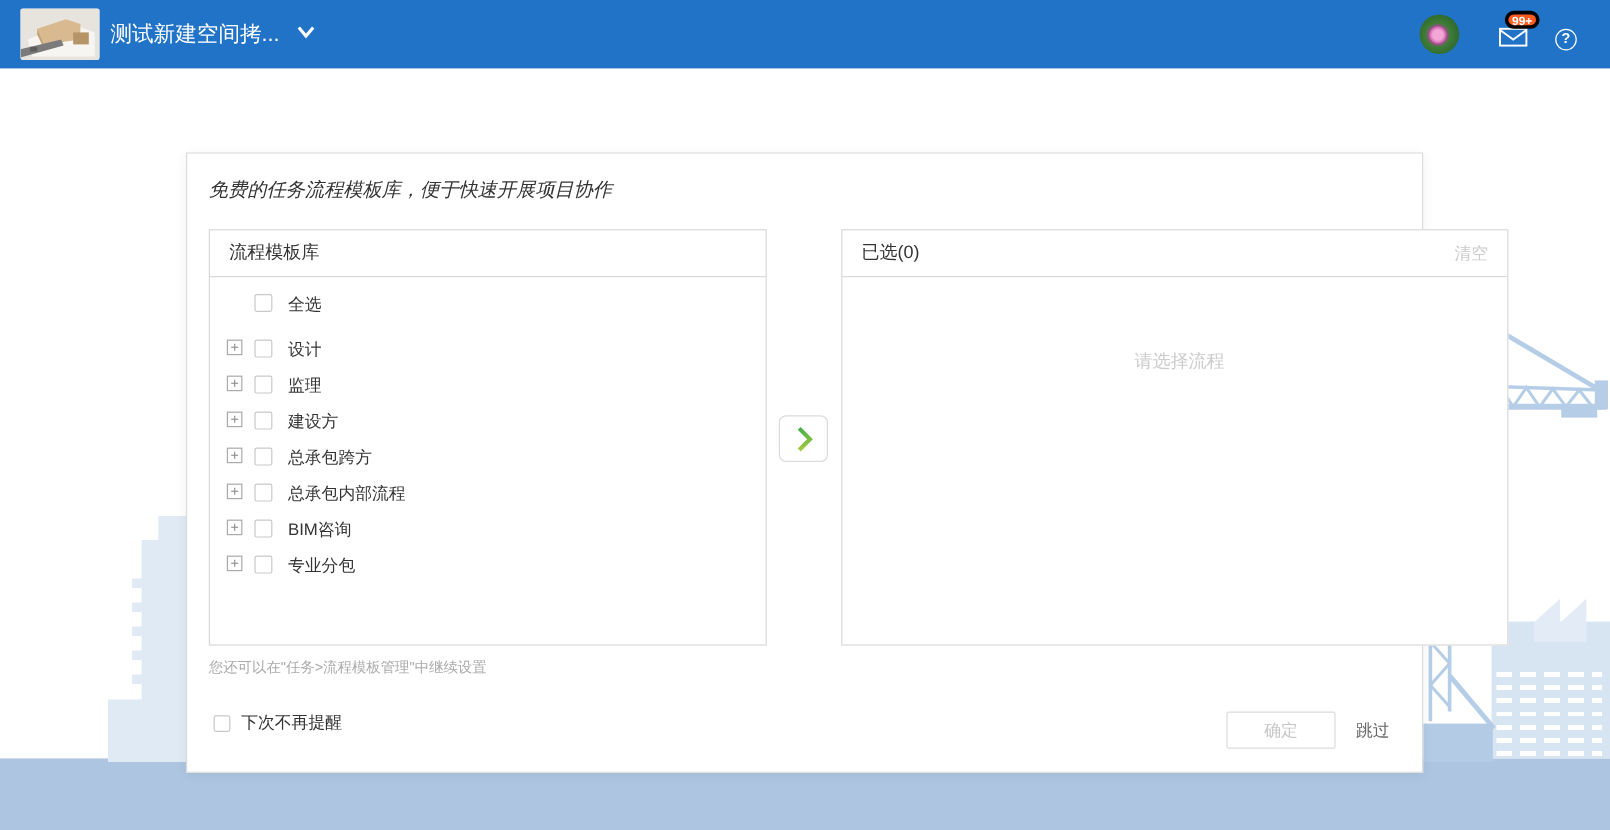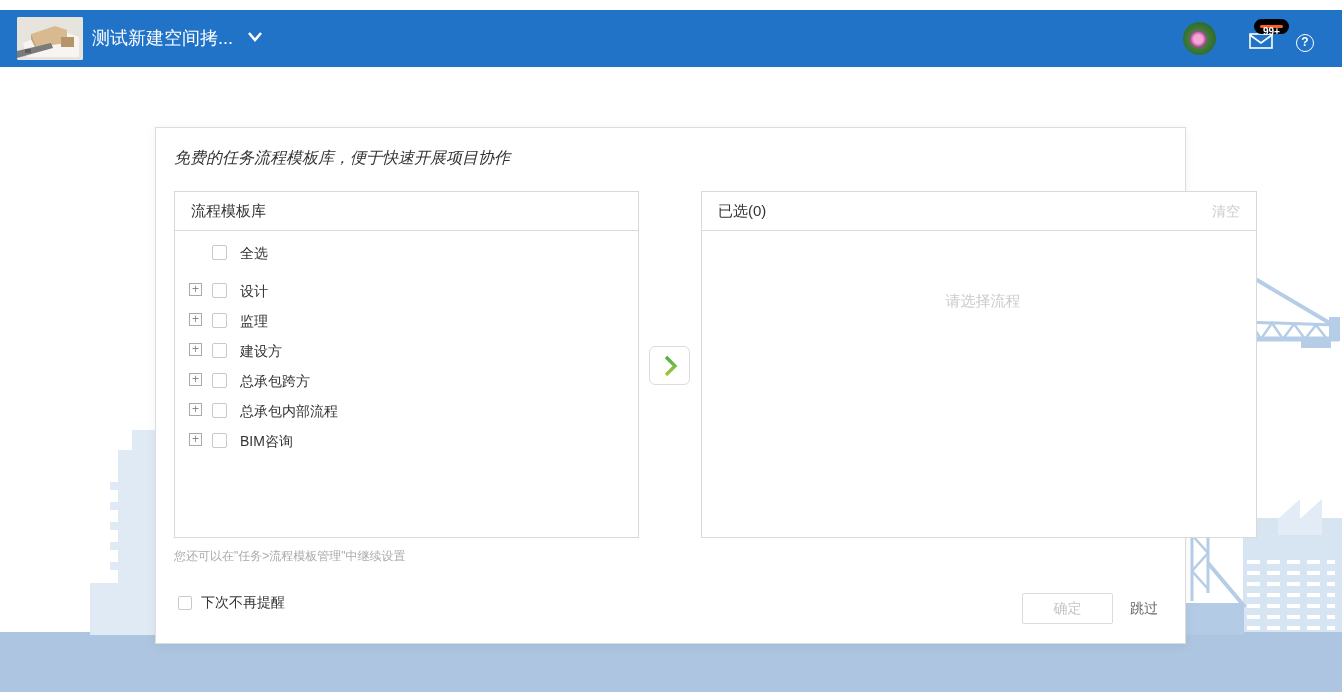--- a/index.html
+++ b/index.html
@@ -1,33 +1,33 @@
 <!DOCTYPE html>
 <html><head>
 <meta charset="utf-8">
 <style>
   * { margin:0; padding:0; box-sizing:border-box; }
   html,body { width:1342px; height:692px; overflow:hidden; background:#ffffff;
     font-family:"Liberation Sans","DejaVu Sans",sans-serif; }
 
   
   .topbar { position:absolute; left:0; top:0; width:1342px; height:57px;
-    background:#2173c8; z-index:5;margin-top:10px; }
+    background:#2173c8; z-index:5; }
   .logo { position:absolute; left:17px; top:7px; width:66px; height:43px;
     border-radius:2px; overflow:hidden; background:#eceae6; }
   .proj-title { position:absolute; left:92px; top:0; height:57px; line-height:57px;
     color:#ffffff; font-size:18px; }
   .title-caret { position:absolute; left:247px; top:21px; }
   .avatar { position:absolute; left:1183px; top:12px; width:33px; height:33px;
     border-radius:50%;
     background:radial-gradient(circle at 46% 52%, #f2a8d6 0 17%, #d86eb4 26%, #9a4f8a 31%, #3f7d38 40%, #2f6b2e 70%, #265a26 100%);
   }
   .mail { position:absolute; left:1249px; top:21px; }
   .mail-badge { position:absolute; left:1254px; top:9px; min-width:27px; height:15px;
-    background:#ff5d22; border:6px solid #000000; border-radius:8px;
+    background:#ff5d22; border:3px solid #000000; border-radius:8px;
     color:#ffffff; font-size:10px; font-weight:bold; text-align:right; line-height:13px;
     padding:0 3px; }
   .help-btn { position:absolute; left:1296px; top:24px; width:18px; height:18px;
     border:1.5px solid #ffffff; border-radius:50%; color:#ffffff; font-size:12px;
     text-align:center; line-height:15px; font-weight:bold; }
 
   
   .illus { position:absolute; z-index:0; }
   .band { left:0; top:632px; width:1342px; height:60px; background:#adc5e0; }
   .left-building { left:85px; top:430px; }
@@ -189,20 +189,25 @@
       <div class="tree-row">
         <span class="expander"></span>
         <span class="cbx"></span>
         <span class="tree-label">总承包内部流程</span>
       </div>
       <div class="tree-row">
         <span class="expander"></span>
         <span class="cbx"></span>
         <span class="tree-label">BIM咨询</span>
       </div>
+      <div class="tree-row">
+        <span class="expander"></span>
+        <span class="cbx"></span>
+        <span class="tree-label">专业分包</span>
+      </div>
     </div>
   </div>
 
   <div class="move-btn">
     <svg width="26" height="26" viewBox="0 0 26 26">
       <defs>
         <linearGradient id="gGreen" x1="0" y1="0" x2="0" y2="1">
           <stop offset="0" stop-color="#47b04b"></stop>
           <stop offset="1" stop-color="#a6c93c"></stop>
         </linearGradient>

